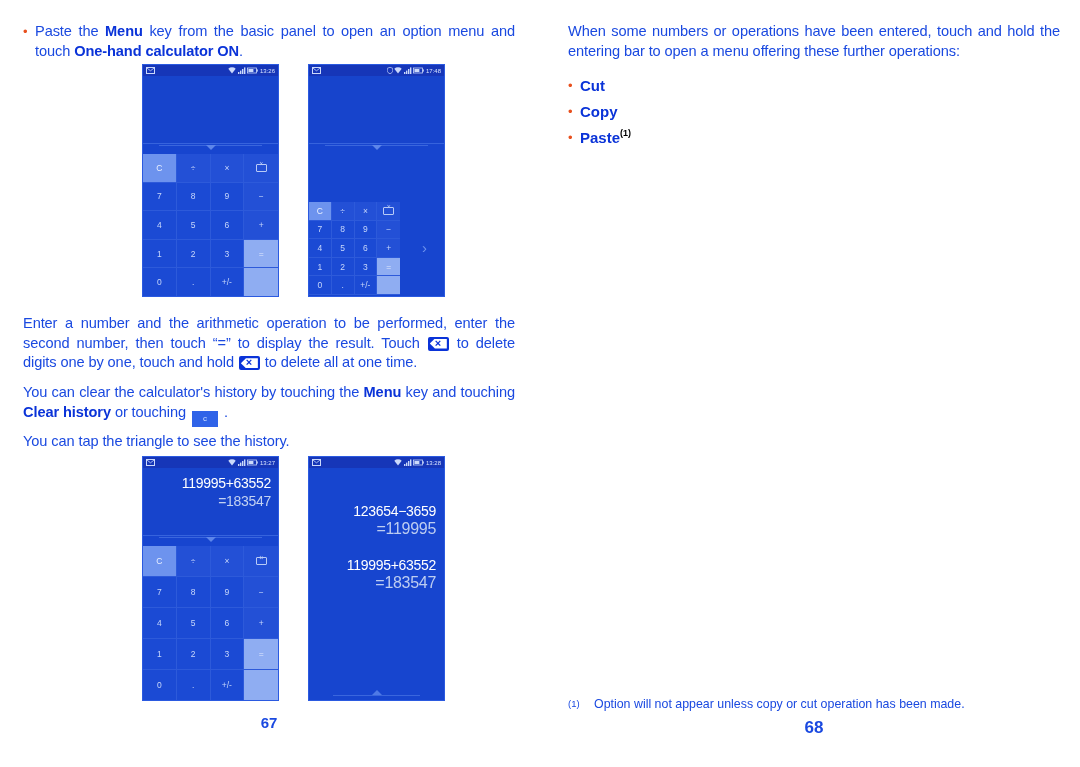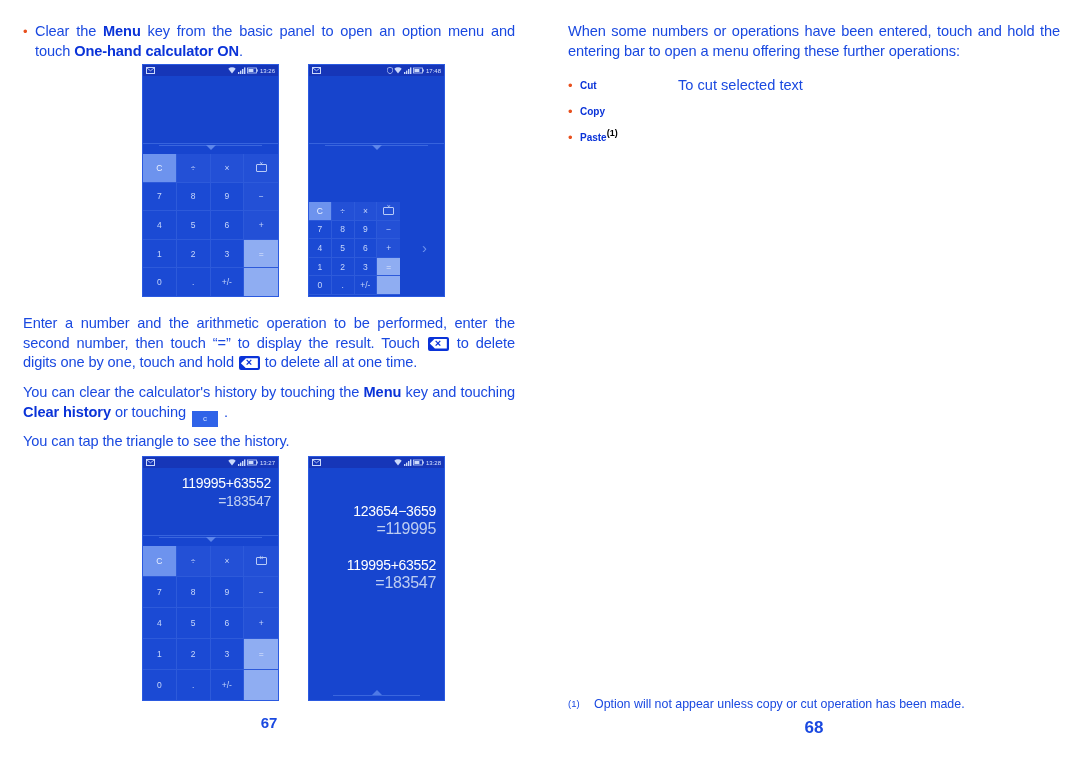--- a/index.html
+++ b/index.html
@@ -61,21 +61,21 @@
   #p-when { position: absolute; left: 0; top: 22px; width: 492px; }
   #oplist { position: absolute; left: 0; top: 76px; width: 492px; }
   .op-row { display: flex; align-items: flex-start; margin-bottom: 6.5px; }
   .op-term {
     flex: 0 0 110px;
     display: flex;
     align-items: flex-start;
   }
   .op-term .bullet-dot { width: 12px; flex: 0 0 12px; }
   .op-term .term-label {
-    color: #0a33d8; font-weight: bold; font-size: 10px; line-height: 19.6px;
+    color: #0a33d8; font-weight: bold; font-size: 15px; line-height: 19.6px;
   }
   .op-term sup { font-size: 9px; font-weight: bold; }
   .op-desc {
     flex: 1 1 auto;
     color: #1a49e0;
     font-size: 14.6px;
     line-height: 19.6px;
     text-align: justify;
   }
   .op-desc.justify-all { text-align: justify; }
@@ -234,21 +234,21 @@
 </head>
 <body>
 
 <div class="page">
 
   <div class="col col-left">
 
     <div id="p-intro" class="bullet-row">
       <span class="bullet-dot">•</span>
       <span class="bullet-body body-text">
-        <span>Clear the </span><b>Menu</b><span> key from the basic panel to open an option menu and touch </span><b>One-hand calculator ON</b><span>.</span>
+        <span>Paste the </span><b>Menu</b><span> key from the basic panel to open an option menu and touch </span><b>One-hand calculator ON</b><span>.</span>
       </span>
     </div>
 
     <div id="phones-top">
 
       <div class="phone" style="left:24px; top:0; width:137px; height:233px;">
         <div class="statusbar">
           <span class="sb-left">
             <svg class="ico" width="9" height="7" viewBox="0 0 9 7">
                 <rect x="0.5" y="0.5" width="8" height="6" fill="none" stroke="#cbd9fb"></rect>
@@ -505,21 +505,20 @@
 
     <div id="p-when" class="body-text">When some numbers or operations have been entered, touch and hold the entering bar to open a menu offering these further operations:</div>
 
     <div id="oplist">
 
       <div class="op-row">
         <span class="op-term">
           <span class="bullet-dot">•</span>
           <span class="term-label">Cut</span>
         </span>
-        <span class="op-desc">To cut selected text</span>
       </div>
 
       <div class="op-row">
         <span class="op-term">
           <span class="bullet-dot">•</span>
           <span class="term-label">Copy</span>
         </span>
       </div>
 
       <div class="op-row">

